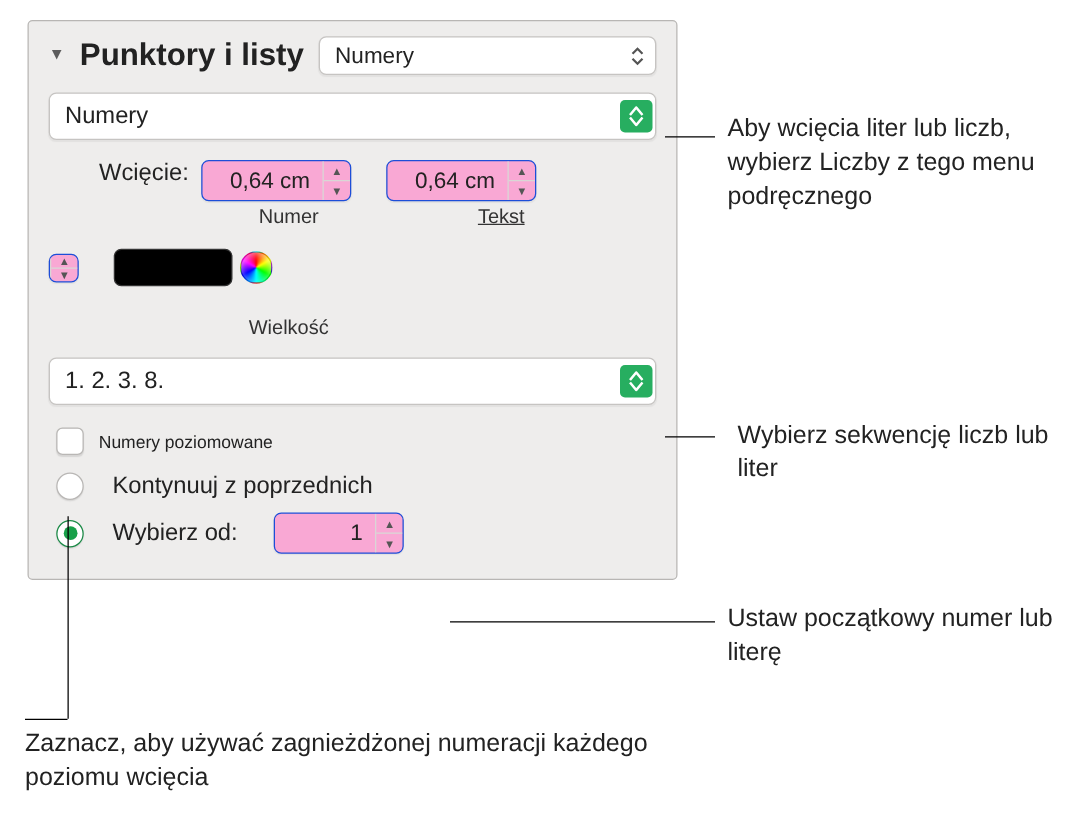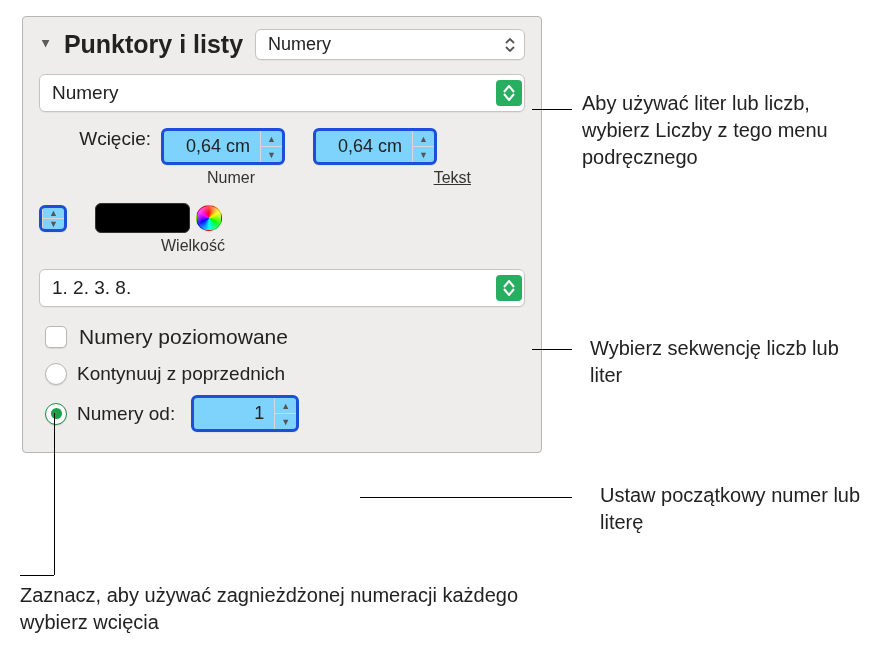--- a/index.html
+++ b/index.html
@@ -75,21 +75,21 @@
     align-items: center; justify-content: center;
     gap: 0;
   }
   .green-box svg { display:block; }
 
   
   .row { display: flex; align-items: flex-start; margin-top: 16px; }
   .row .lbl { width: 122px; text-align: right; padding-right: 10px; font-size: 19px; }
   .stepper {
     display: flex; align-items: stretch;
-    background: #7dd3fc; border: 3px solid #1d4ed8; border-radius: 6px;
+    background: #f9a8d4; border: 1px solid #1d4ed8; border-radius: 6px;
     font-size: 18px;
     overflow: hidden;
     box-shadow: 0 1px 1px rgba(0,0,0,0.05);
   }
   .stepper .val { padding: 5px 10px; min-width: 96px; text-align: right; }
   .stepper .btns {
     width: 22px;
     display: flex; flex-direction: column;
     border-left: 1px solid #d9d7d5;
   }
@@ -114,21 +114,21 @@
 
   
   .check-row { display:flex; align-items:center; gap:12px; margin-top:18px; margin-left:6px;}
   .checkbox {
     width:22px; height:22px; background:#fff;
     border:1px solid #b9b7b5; border-radius:5px;
     box-shadow: 0 1px 1px rgba(0,0,0,0.1);
   }
 
   
-  .radio-row { display:flex; align-items:center; gap:10px; margin-top:14px; margin-left:6px;}
+  .radio-row { display:flex; align-items:center; gap:23px; margin-top:14px; margin-left:6px;}
   .radio {
     width:22px; height:22px; border-radius:50%;
     background:#fff; border:1px solid #b9b7b5;
     box-shadow: 0 1px 1px rgba(0,0,0,0.1);
     display:flex; align-items:center; justify-content:center;
   }
   .radio.sel { border-color:#1a8a46; }
   .radio.sel::after {
     content:""; width:11px; height:11px; border-radius:50%;
     background:#18a049;
@@ -203,83 +203,83 @@
               <div>▼</div>
             </div>
           </div>
         </div>
       </div>
     </div>
     <div class="sublabels">
       <div style="width:122px"></div>
       <div style="width:140px; text-align:center;">Numer</div>
       <div style="width:30px"></div>
-      <div style="width:140px; text-align:right;text-decoration:underline;">Tekst</div>
+      <div style="width:140px; text-align:center;text-decoration:underline;">Tekst</div>
     </div>
 
     <div class="row">
       <div style="display:flex; align-items:center; gap:28px;">
         <div class="stepper">
           <div class="btns">
             <div>▲</div>
             <div>▼</div>
           </div>
         </div>
         <div style="display:flex; align-items:center;">
           <div class="color-swatch"></div>
           <div class="color-wheel"></div>
         </div>
       </div>
     </div>
     <div class="sublabels">
       <div style="width:122px"></div>
-      <div style="width:140px; text-align:left;">Wielkość</div>
+      <div style="width:140px; text-align:center;margin-top:21px;">Wielkość</div>
     </div>
 
     <div class="popup-green">
       <span>1. 2. 3. 8.</span>
       <span class="green-box">
         <svg width="12" height="8" viewBox="0 0 12 8">
             <path d="M1 7 L6 1 L11 7" fill="none" stroke="#fff" stroke-width="2"></path>
           </svg>
         <svg width="12" height="8" viewBox="0 0 12 8">
             <path d="M1 1 L6 7 L11 1" fill="none" stroke="#fff" stroke-width="2"></path>
           </svg>
       </span>
     </div>
 
     <div class="check-row">
       <div class="checkbox"></div>
-      <span style="font-size:21px;">Numery poziomowane</span>
+      <span style="font-size:14px;">Numery poziomowane</span>
     </div>
 
     <div class="radio-row">
       <div class="radio"></div>
       <span style="font-size:19px;">Kontynuuj z poprzednich</span>
     </div>
     <div class="radio-row" style="margin-top:10px;">
       <div class="radio sel"></div>
-      <span style="font-size:19px;">Numery od:</span>
+      <span style="font-size:19px;">Wybierz od:</span>
       <div class="stepper" style="margin-left:6px;">
         <div class="val" style="min-width:80px;">1</div>
         <div class="btns">
           <div>▲</div>
           <div>▼</div>
         </div>
       </div>
     </div>
 
   </div>
 
   <div class="lead" style="left:532px; top:109px; width:40px;"></div>
-  <div class="callout" style="left:582px; top:90px;">Aby używać liter lub liczb, wybierz Liczby z tego menu podręcznego</div>
+  <div class="callout" style="left:582px; top:90px;">Aby wcięcia liter lub liczb, wybierz Liczby z tego menu podręcznego</div>
 
   <div class="lead" style="left:532px; top:349px; width:40px;"></div>
   <div class="callout" style="left:590px; top:335px;">Wybierz sekwencję liczb lub liter</div>
 
   <div class="lead" style="left:360px; top:497px; width:212px;"></div>
-  <div class="callout" style="left:582px; top:482px;margin-left:18px;">Ustaw początkowy numer lub literę</div>
+  <div class="callout" style="left:582px; top:482px;">Ustaw początkowy numer lub literę</div>
 
   <div class="lead-lshape" style="left:54px; top:413px; height:162px; width:1px; border-bottom:none;"></div>
   <div class="lead" style="left:20px; top:575px; width:34px;"></div>
-  <div class="callout" style="left:20px; top:582px; max-width:500px;">Zaznacz, aby używać zagnieżdżonej numeracji każdego wybierz wcięcia</div>
+  <div class="callout" style="left:20px; top:582px; max-width:500px;">Zaznacz, aby używać zagnieżdżonej numeracji każdego poziomu wcięcia</div>
 
 </div>
 
 </body></html>

